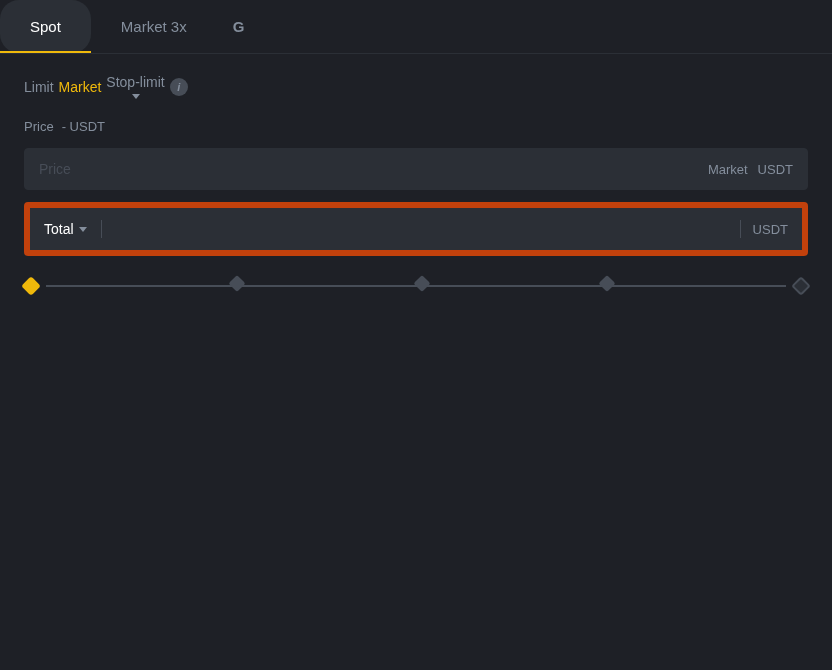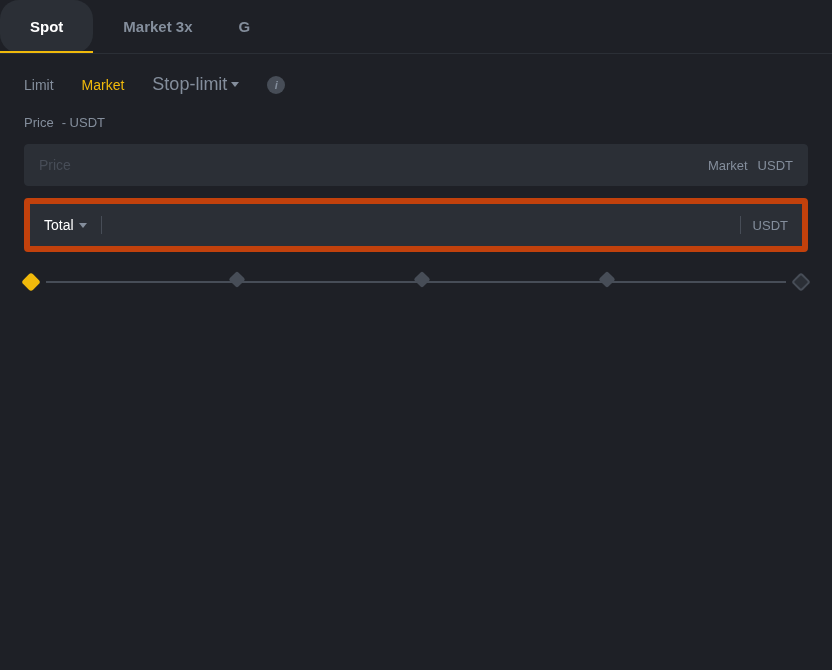--- a/index.html
+++ b/index.html
@@ -27,21 +27,21 @@
     
     .tabs {
       display: flex;
       border-bottom: 1px solid #2b2f36;
       background-color: #1e2026;
     }
 
     .tab {
       padding: 18px 30px;
       font-size: 15px;
-      font-weight: 700;
+      font-weight: 400;
       cursor: pointer;
       color: #848e9c;
       position: relative;
       white-space: nowrap;
       border-radius: 19px;
     }
 
     .tab.active {
       color: #fff;
       background-color: #2b2f36;
@@ -66,21 +66,21 @@
     }
 
     
     .order-section {
       padding: 20px 24px;
     }
 
     .order-types {
       display: flex;
       align-items: center;
-      gap: 28px;
+      gap: 5px;
       margin-bottom: 20px;
     }
 
     .order-type-btn {
       font-size: 14px;
       font-weight: 500;
       color: #848e9c;
       cursor: pointer;
       background: none;
       border: none;
@@ -88,27 +88,28 @@
     }
 
     .order-type-btn.active {
       color: #f0b90b;
     }
 
     .stop-limit-btn {
       display: flex;
       align-items: center;
       gap: 4px;
-      font-size: 18px;
+      font-size: 14px;
       font-weight: 500;
       color: #848e9c;
       cursor: pointer;
       background: none;
       border: none;
       padding: 0;
+      flex-direction: column;
     }
 
     .chevron-down {
       width: 0;
       height: 0;
       border-left: 4px solid transparent;
       border-right: 4px solid transparent;
       border-top: 5px solid #848e9c;
       display: inline-block;
     }

